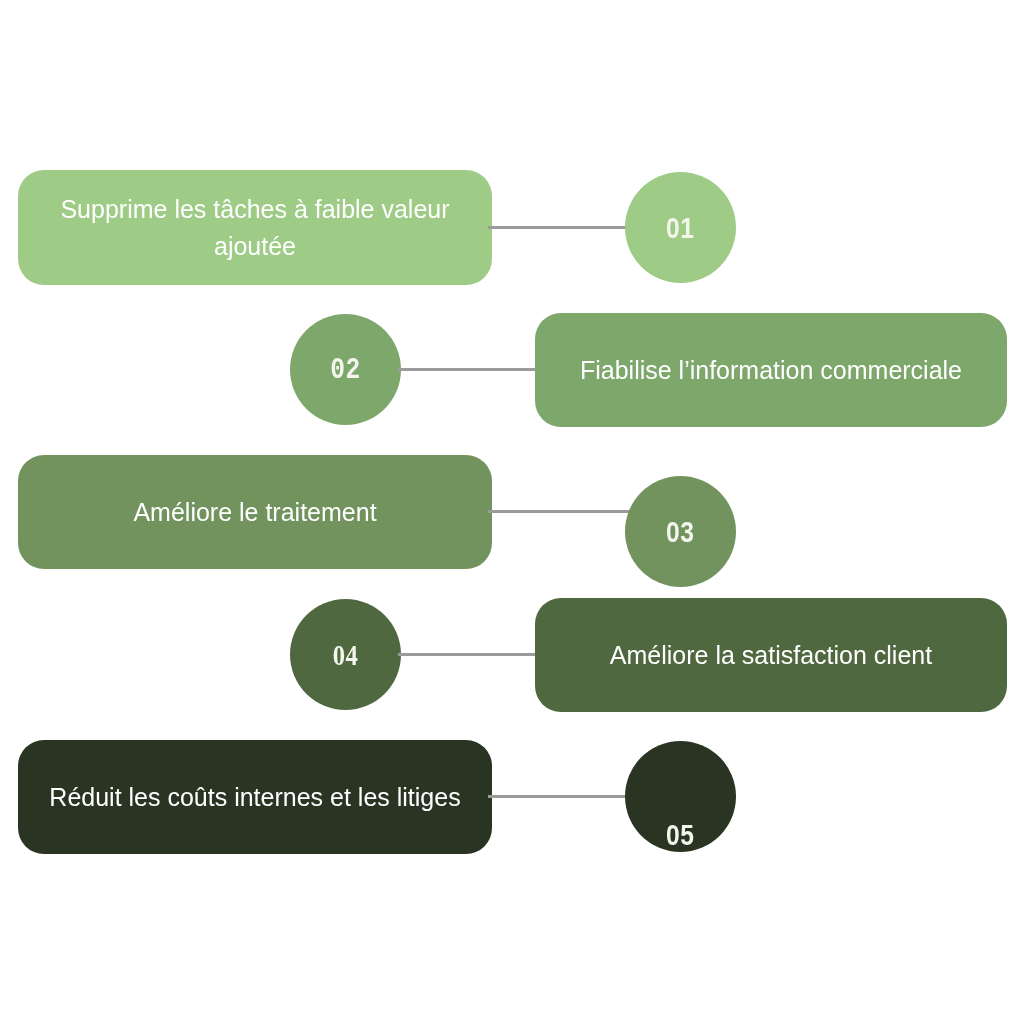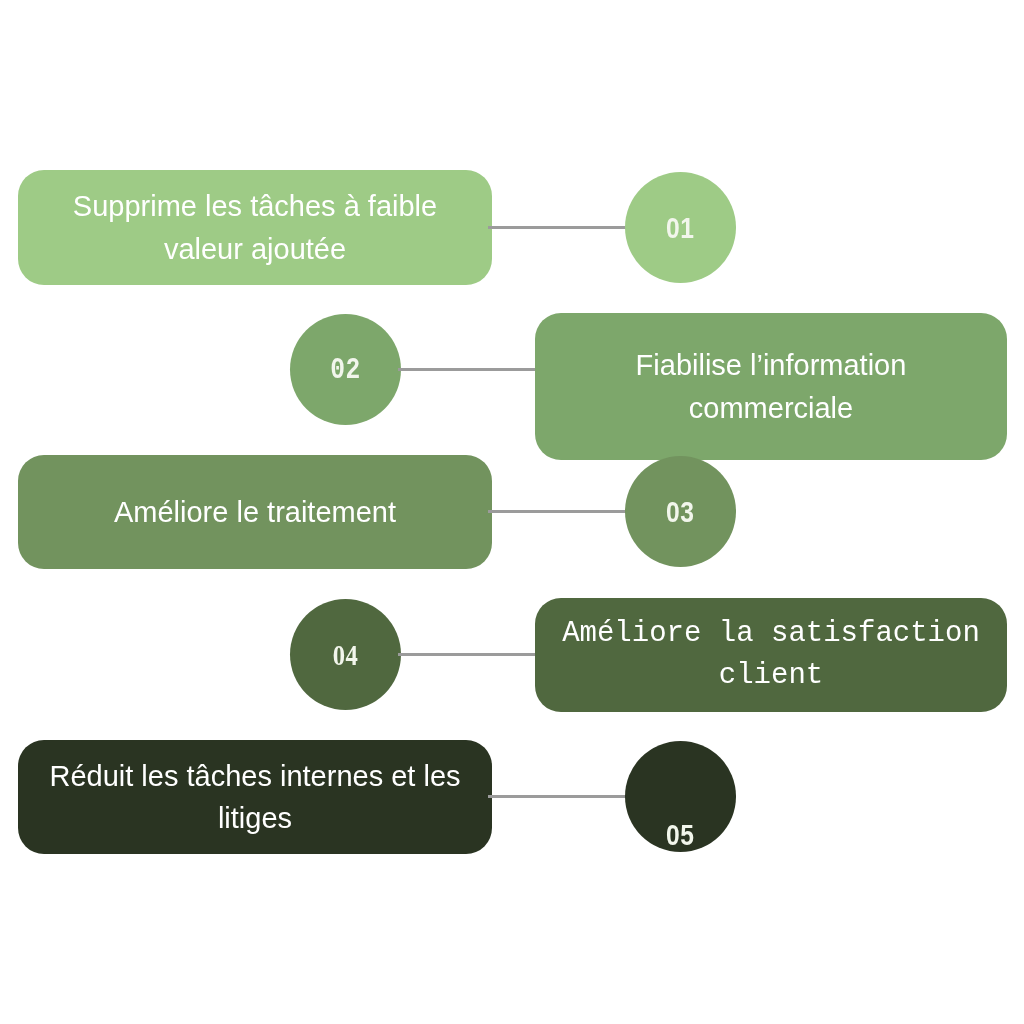--- a/index.html
+++ b/index.html
@@ -16,21 +16,21 @@
     overflow: hidden;
   }
   .pill {
     position: absolute;
     border-radius: 26px;
     display: flex;
     align-items: center;
     justify-content: center;
     text-align: center;
     color: #ffffff;
-    font-size: 29px;
+    font-size: 25px;
     line-height: 1.45;
     padding: 0 22px;
     box-sizing: border-box;
   }
   .circle {
     position: absolute;
     width: 111px;
     height: 111px;
     border-radius: 50%;
     display: flex;
@@ -49,25 +49,25 @@
     height: 3px;
     background: #9b9b9b;
   }
   
   .r1-box    { left: 18px;  top: 170px; width: 474px; height: 115px; }
   .r1-line   { left: 488px; top: 226px; width: 142px; }
   .r1-circle { left: 625px; top: 172px; }
   
   .r2-circle { left: 290px; top: 314px; font-family: Liberation Mono, monospace; }
   .r2-line   { left: 398px; top: 368px; width: 140px; }
-  .r2-box    { left: 535px; top: 313px; width: 472px; height: 147px; }
+  .r2-box    { left: 535px; top: 313px; width: 472px; height: 114px; }
   
   .r3-box    { left: 18px;  top: 455px; width: 474px; height: 114px; }
   .r3-line   { left: 488px; top: 510px; width: 142px; }
-  .r3-circle { left: 625px; top: 456px; }
+  .r3-circle { left: 625px; top: 476px; }
   
   .r4-circle { left: 290px; top: 599px; }
   .r4-line   { left: 398px; top: 653px; width: 140px; }
   .r4-box    { left: 535px; top: 598px; width: 472px; height: 114px; }
   
   .r5-box    { left: 18px;  top: 740px; width: 474px; height: 114px; }
   .r5-line   { left: 488px; top: 795px; width: 142px; }
   .r5-circle { left: 625px; top: 741px; align-items: flex-end; }
 </style>
 </head>
@@ -97,24 +97,24 @@
     <div class="circle r3-circle" style="background-color: rgb(114, 147, 94);">
       <span class="num">03</span>
     </div>
   </div>
 
   <div class="row">
     <div class="circle r4-circle" style="background-color: rgb(80, 104, 63); font-family: Liberation Serif, serif;">
       <span class="num">04</span>
     </div>
     <div class="connector r4-line" style="background-color: rgb(155, 155, 155);"></div>
-    <div class="pill r4-box" style="background-color: rgb(80, 104, 63); font-family: Liberation Mono, monospace;">Améliore la satisfaction client</div>
+    <div class="pill r4-box" style="background-color: rgb(80, 104, 63);">Améliore la satisfaction client</div>
   </div>
 
   <div class="row">
-    <div class="pill r5-box" style="background-color: rgb(42, 52, 34);">Réduit les tâches internes et les litiges</div>
+    <div class="pill r5-box" style="background-color: rgb(42, 52, 34);">Réduit les coûts internes et les litiges</div>
     <div class="connector r5-line" style="background-color: rgb(155, 155, 155);"></div>
     <div class="circle r5-circle" style="background-color: rgb(42, 52, 34);">
       <span class="num">05</span>
     </div>
   </div>
 
 </div>
 
 </body></html>

